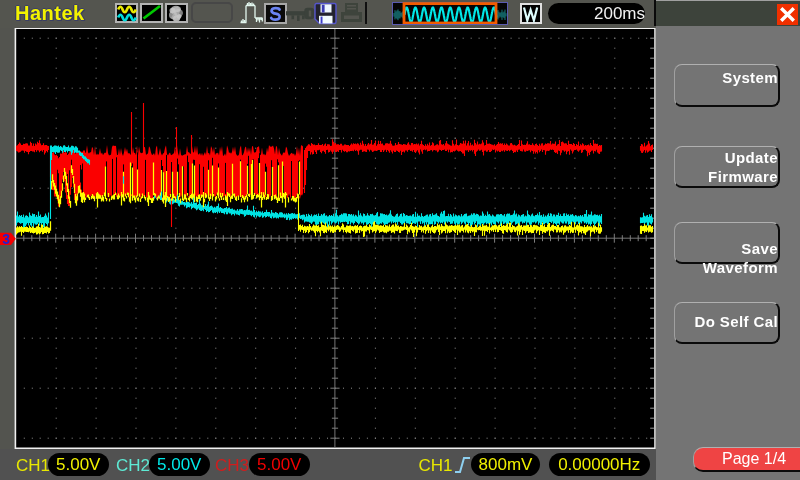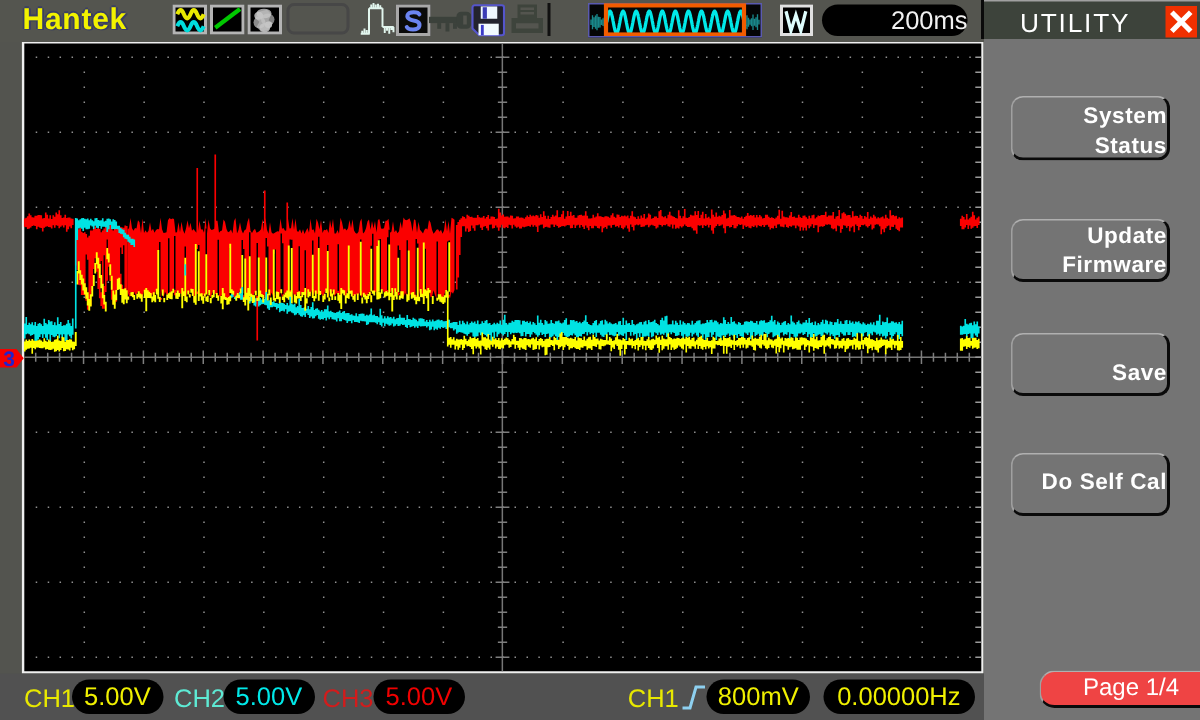--- a/index.html
+++ b/index.html
@@ -112,38 +112,37 @@
   <rect x="12" y="1.6" width="92" height="19.4" fill="none" stroke="#f25c00" stroke-width="2.8"></rect>
 </svg>
 <div id="wbox" class="abs">
     <svg width="18" height="18" viewBox="0 0 18 18" style="position:absolute;left:0;top:0">
       <path d="M2 2.5 L5.3 15.5 L8.6 5 L11.9 15.5 L15.2 2.5" fill="none" stroke="#ddfcfc" stroke-width="2.2"></path>
     </svg>
   </div>
 <div id="tbase" class="abs">200ms</div>
 <div id="vsep" class="abs"></div>
 <div id="uhead" class="abs">
-    <span class="t">UTILITY</span>
     <span id="ux">
       <svg width="21" height="21" viewBox="0 0 21 21" style="position:absolute;left:0;top:0">
         <path d="M4.2 4.2 L16.8 16.8 M16.8 4.2 L4.2 16.8" stroke="#fff" stroke-width="3.4"></path>
       </svg>
     </span>
   </div>
 <div id="sidebar" class="abs">
   <div class="btn" style="top:38.5px;height:43px;padding-top:3px">
       <span class="l">System</span>
-      <span class="l">Status</span>
     </div>
   <div class="btn" style="top:120px;height:42px;padding-top:1px">
       <span class="l">Update</span>
       <span class="l">Firmware</span>
     </div>
   <div class="btn" style="top:196px;height:42px;padding-top:16px">
       <span class="l">Save</span>
+      <span class="l">Waveform</span>
     </div>
   <div class="btn" style="top:276.5px;height:42px;line-height:38px">Do Self Cal</div>
   <div id="pagebtn">Page 1/4</div>
 </div>
 <div id="botbar" class="abs">
   <span class="chl" style="left:16px;color:#e8e800">CH1</span>
   <div class="pill" style="left:47.5px;width:61.5px;color:#f0f000">5.00V</div>
   <span class="chl" style="left:116px;color:#5eead4">CH2</span>
   <div class="pill" style="left:148.5px;width:61.5px;color:#00e8e8">5.00V</div>
   <span class="chl" style="left:215px;color:#d21c1c">CH3</span>

